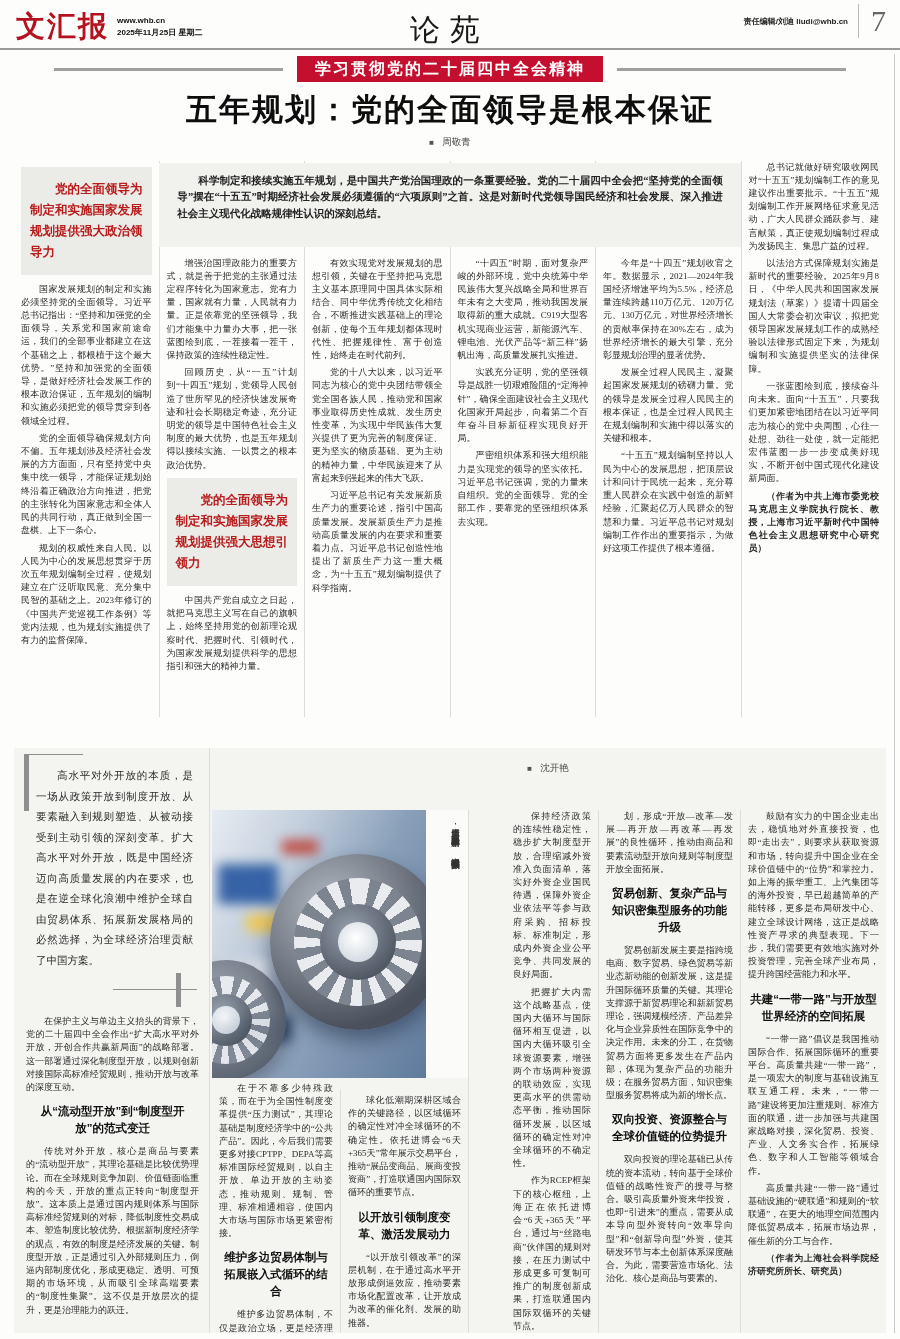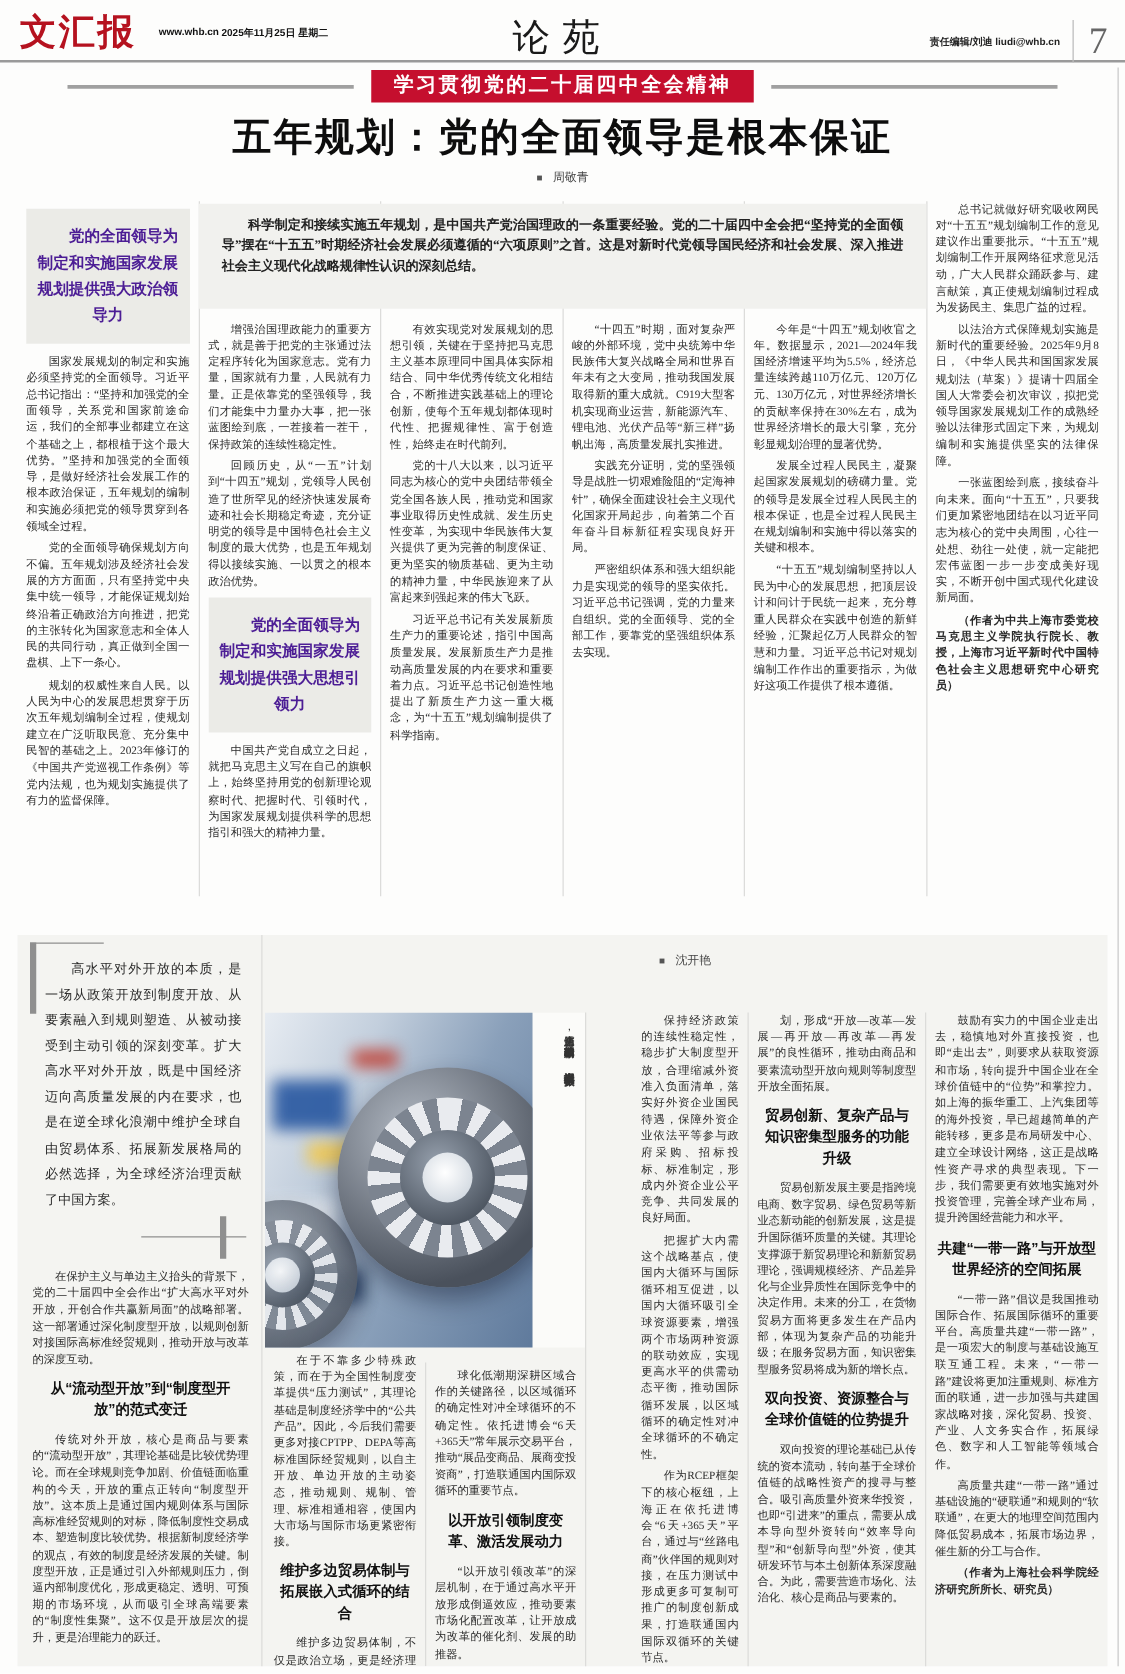--- a/index.html
+++ b/index.html
@@ -2,46 +2,46 @@
 <html><head>
 <meta charset="utf-8">
 <style>
   html,body{margin:0;padding:0;background:#ffffff;}
   .page{position:relative;width:900px;height:1339px;background:#fdfdfc;overflow:hidden;
         font-family:"Liberation Sans",sans-serif;color:#222;}
   
   .masthead{position:absolute;top:0;left:0;width:900px;height:50px;border-bottom:2px solid #9a9a9a;box-sizing:border-box;}
   .mh-left{position:absolute;left:16px;top:12px;display:flex;align-items:center;gap:8px;}
   .logo{font-family:"Liberation Serif",serif;font-weight:bold;font-size:29px;color:#b5121f;letter-spacing:2px;line-height:1;}
-  .mh-info{display:flex;gap:2px;margin-left:10px;}
+  .mh-info{display:flex;flex-direction:column;gap:2px;}
   .mh-site{font-size:8px;font-weight:bold;color:#111;}
   .mh-date{font-size:8px;font-weight:bold;color:#111;}
   .mh-section{position:absolute;left:0;right:0;top:10px;text-align:center;
       font-family:"Liberation Serif",serif;font-size:30px;letter-spacing:10px;color:#1a1a1a;}
-  .mh-right{position:absolute;right:14px;top:16px;display:flex;align-items:center;gap:10px;}
+  .mh-right{position:absolute;right:14px;top:4px;display:flex;align-items:center;gap:10px;}
   .mh-editor{font-size:8px;font-weight:bold;color:#222;}
   .mh-pageno{font-size:30px;color:#666;border-left:1px solid #bbb;padding-left:12px;line-height:34px;font-family:"Liberation Serif",serif;}
   .page-right-rule{position:absolute;top:54px;bottom:6px;right:5px;width:1px;background:#c9c9c9;}
   
   .a1{position:absolute;top:54px;left:14px;width:872px;height:690px;}
   .banner-row{display:flex;align-items:center;gap:14px;margin:2px 40px 0 40px;}
   .banner-line{flex:1;height:3px;background:#a0a0a0;}
   .eyebrow{background:#c50f2e;color:#fff;font-weight:bold;font-size:16px;letter-spacing:2px;padding:5px 18px;line-height:1;}
   .a1-title{margin-top:10px;text-align:center;font-size:31px;font-weight:900;letter-spacing:2px;color:#0d0d0d;line-height:1.15;}
   .byline{margin-top:8px;text-align:center;font-size:9.5px;color:#444;font-family:"Liberation Serif",serif;}
   .byline .sq{color:#555;font-size:8px;margin-right:6px;}
   .a1cols{position:relative;display:flex;margin-top:12px;height:556px;}
   .a1col{flex:1 1 0;padding:0 7px;border-left:1px solid #dcdcda;height:556px;overflow:hidden;box-sizing:border-box;}
   .a1col.first{border-left:none;}
   .a1col.pt{padding-top:96px;}
   .leadbox{position:absolute;left:16.6667%;width:66.6667%;top:2px;height:84px;z-index:2;background:#f1f1ee;
       box-sizing:border-box;padding:10px 18px;font-family:"Liberation Serif",serif;font-weight:bold;
       font-size:10.5px;line-height:16.5px;text-align:justify;text-indent:2em;color:#222;}
   .shbox{background:#ebebe7;padding:12px 9px;margin:6px 0 8px 0;font-family:"Liberation Serif",serif;
-      font-weight:bold;font-size:12.5px;line-height:21px;text-indent:2em;color:#4c1d95;text-align:center;}
+      font-weight:bold;font-size:12.5px;line-height:21px;text-indent:2em;color:#b91c1c;}
   .bp{margin:0 0 4px 0;text-indent:2em;font-size:9px;line-height:13.2px;text-align:justify;color:#2b2b2b;
       font-family:"Liberation Serif",serif;}
   .credit{font-weight:bold;}
   
   .a2{position:absolute;top:748px;left:14px;width:872px;height:585px;background:#f4f4f1;display:flex;box-sizing:border-box;}
   .a2-c1{width:196px;height:585px;box-sizing:border-box;padding:4px 10px 6px 12px;overflow:hidden;}
   .pq-wrap{position:relative;padding:14px 6px 40px 10px;margin-bottom:4px;}
   .deco-tl{position:absolute;left:-2px;top:2px;width:54px;height:56px;border-left:5px solid #8f8f8f;border-top:1px solid #8f8f8f;}
   .deco-br{position:absolute;right:2px;bottom:4px;width:84px;height:34px;}
   .deco-br::before{content:"";position:absolute;left:0;right:0;top:16px;height:1px;background:#8f8f8f;}

